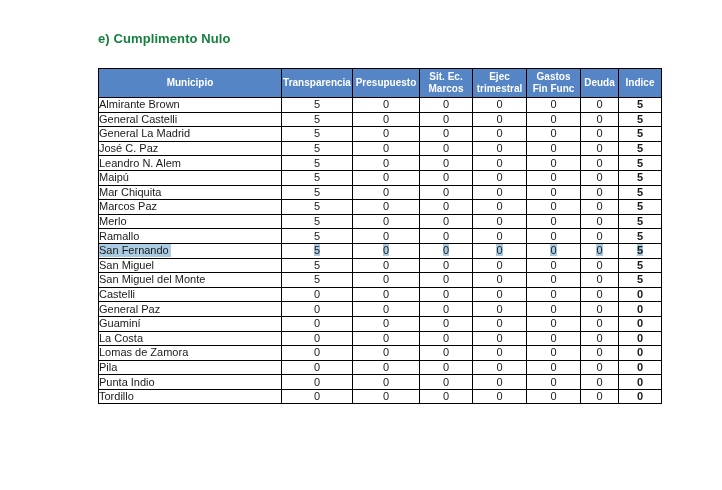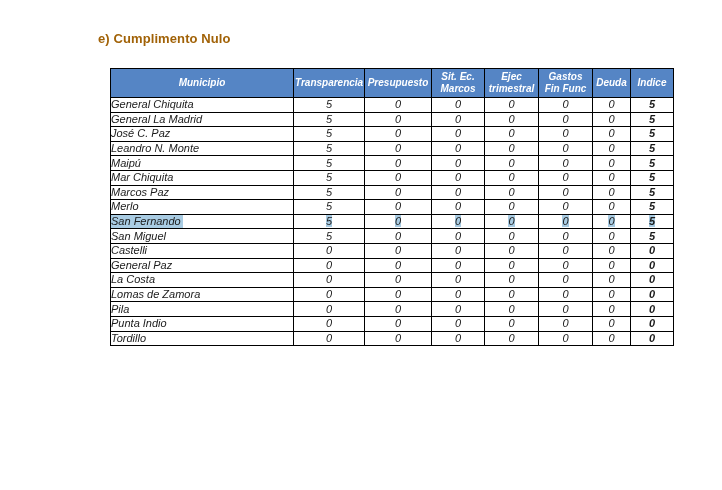--- a/index.html
+++ b/index.html
@@ -15,32 +15,31 @@
     overflow: hidden;
     font-family: "Liberation Sans", sans-serif;
   }
   .section-title {
     position: absolute;
     left: 98px;
     top: 31px;
     margin: 0;
     font-size: 13px;
     font-weight: bold;
-    color: #a16207;
+    color: #15803d;
     letter-spacing: 0.1px;
     text-align: center;
   }
   table.muni-table {
     position: absolute;
-    left: 110px;
+    left: 98px;
     top: 68px;
     width: 563px;
     border-collapse: collapse;
     table-layout: fixed;
-    font-style: italic;
   }
   table.muni-table th,
   table.muni-table td {
     border: 1px solid var(--border-color, #000);
     overflow: hidden;
     box-sizing: border-box;
   }
   table.muni-table th {
     background: var(--header-bg, #5585c5);
     color: var(--header-text, #ffffff);
@@ -103,21 +102,31 @@
           <th>Presupuesto</th>
           <th>Sit. Ec. Marcos</th>
           <th>Ejec trimestral</th>
           <th>Gastos Fin Func</th>
           <th>Deuda</th>
           <th>Indice</th>
         </tr>
     </thead>
     <tbody>
         <tr>
-          <td class="muni-cell"><span>General Chiquita</span></td>
+          <td class="muni-cell"><span>Almirante Brown</span></td>
+          <td class="val-cell"><span>5</span></td>
+          <td class="val-cell"><span>0</span></td>
+          <td class="val-cell"><span>0</span></td>
+          <td class="val-cell"><span>0</span></td>
+          <td class="val-cell"><span>0</span></td>
+          <td class="val-cell"><span>0</span></td>
+          <td class="val-cell indice-cell"><span>5</span></td>
+        </tr>
+        <tr>
+          <td class="muni-cell"><span>General Castelli</span></td>
           <td class="val-cell"><span>5</span></td>
           <td class="val-cell"><span>0</span></td>
           <td class="val-cell"><span>0</span></td>
           <td class="val-cell"><span>0</span></td>
           <td class="val-cell"><span>0</span></td>
           <td class="val-cell"><span>0</span></td>
           <td class="val-cell indice-cell"><span>5</span></td>
         </tr>
         <tr>
           <td class="muni-cell"><span>General La Madrid</span></td>
@@ -133,21 +142,21 @@
           <td class="muni-cell"><span>José C. Paz</span></td>
           <td class="val-cell"><span>5</span></td>
           <td class="val-cell"><span>0</span></td>
           <td class="val-cell"><span>0</span></td>
           <td class="val-cell"><span>0</span></td>
           <td class="val-cell"><span>0</span></td>
           <td class="val-cell"><span>0</span></td>
           <td class="val-cell indice-cell"><span>5</span></td>
         </tr>
         <tr>
-          <td class="muni-cell"><span>Leandro N. Monte</span></td>
+          <td class="muni-cell"><span>Leandro N. Alem</span></td>
           <td class="val-cell"><span>5</span></td>
           <td class="val-cell"><span>0</span></td>
           <td class="val-cell"><span>0</span></td>
           <td class="val-cell"><span>0</span></td>
           <td class="val-cell"><span>0</span></td>
           <td class="val-cell"><span>0</span></td>
           <td class="val-cell indice-cell"><span>5</span></td>
         </tr>
         <tr>
           <td class="muni-cell"><span>Maipú</span></td>
@@ -174,20 +183,30 @@
           <td class="val-cell"><span>5</span></td>
           <td class="val-cell"><span>0</span></td>
           <td class="val-cell"><span>0</span></td>
           <td class="val-cell"><span>0</span></td>
           <td class="val-cell"><span>0</span></td>
           <td class="val-cell"><span>0</span></td>
           <td class="val-cell indice-cell"><span>5</span></td>
         </tr>
         <tr>
           <td class="muni-cell"><span>Merlo</span></td>
+          <td class="val-cell"><span>5</span></td>
+          <td class="val-cell"><span>0</span></td>
+          <td class="val-cell"><span>0</span></td>
+          <td class="val-cell"><span>0</span></td>
+          <td class="val-cell"><span>0</span></td>
+          <td class="val-cell"><span>0</span></td>
+          <td class="val-cell indice-cell"><span>5</span></td>
+        </tr>
+        <tr>
+          <td class="muni-cell"><span>Ramallo</span></td>
           <td class="val-cell"><span>5</span></td>
           <td class="val-cell"><span>0</span></td>
           <td class="val-cell"><span>0</span></td>
           <td class="val-cell"><span>0</span></td>
           <td class="val-cell"><span>0</span></td>
           <td class="val-cell"><span>0</span></td>
           <td class="val-cell indice-cell"><span>5</span></td>
         </tr>
         <tr>
           <td class="muni-cell"><span class="hl">San Fernando</span></td>
@@ -203,31 +222,51 @@
           <td class="muni-cell"><span>San Miguel</span></td>
           <td class="val-cell"><span>5</span></td>
           <td class="val-cell"><span>0</span></td>
           <td class="val-cell"><span>0</span></td>
           <td class="val-cell"><span>0</span></td>
           <td class="val-cell"><span>0</span></td>
           <td class="val-cell"><span>0</span></td>
           <td class="val-cell indice-cell"><span>5</span></td>
         </tr>
         <tr>
+          <td class="muni-cell"><span>San Miguel del Monte</span></td>
+          <td class="val-cell"><span>5</span></td>
+          <td class="val-cell"><span>0</span></td>
+          <td class="val-cell"><span>0</span></td>
+          <td class="val-cell"><span>0</span></td>
+          <td class="val-cell"><span>0</span></td>
+          <td class="val-cell"><span>0</span></td>
+          <td class="val-cell indice-cell"><span>5</span></td>
+        </tr>
+        <tr>
           <td class="muni-cell"><span>Castelli</span></td>
           <td class="val-cell"><span>0</span></td>
           <td class="val-cell"><span>0</span></td>
           <td class="val-cell"><span>0</span></td>
           <td class="val-cell"><span>0</span></td>
           <td class="val-cell"><span>0</span></td>
           <td class="val-cell"><span>0</span></td>
           <td class="val-cell indice-cell"><span>0</span></td>
         </tr>
         <tr>
           <td class="muni-cell"><span>General Paz</span></td>
+          <td class="val-cell"><span>0</span></td>
+          <td class="val-cell"><span>0</span></td>
+          <td class="val-cell"><span>0</span></td>
+          <td class="val-cell"><span>0</span></td>
+          <td class="val-cell"><span>0</span></td>
+          <td class="val-cell"><span>0</span></td>
+          <td class="val-cell indice-cell"><span>0</span></td>
+        </tr>
+        <tr>
+          <td class="muni-cell"><span>Guaminí</span></td>
           <td class="val-cell"><span>0</span></td>
           <td class="val-cell"><span>0</span></td>
           <td class="val-cell"><span>0</span></td>
           <td class="val-cell"><span>0</span></td>
           <td class="val-cell"><span>0</span></td>
           <td class="val-cell"><span>0</span></td>
           <td class="val-cell indice-cell"><span>0</span></td>
         </tr>
         <tr>
           <td class="muni-cell"><span>La Costa</span></td>

